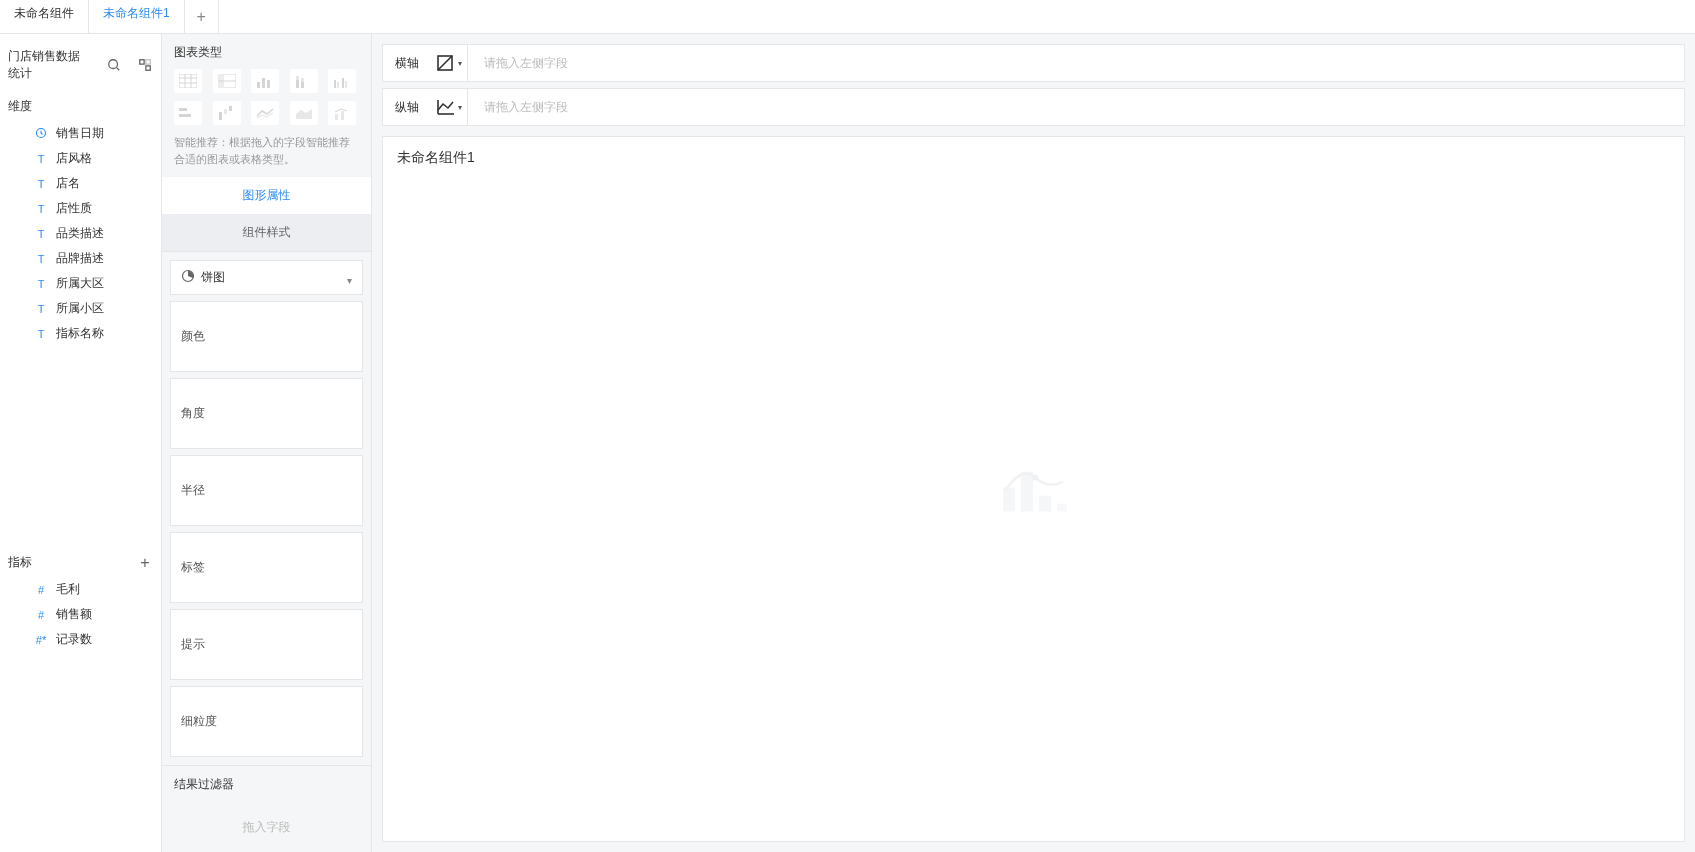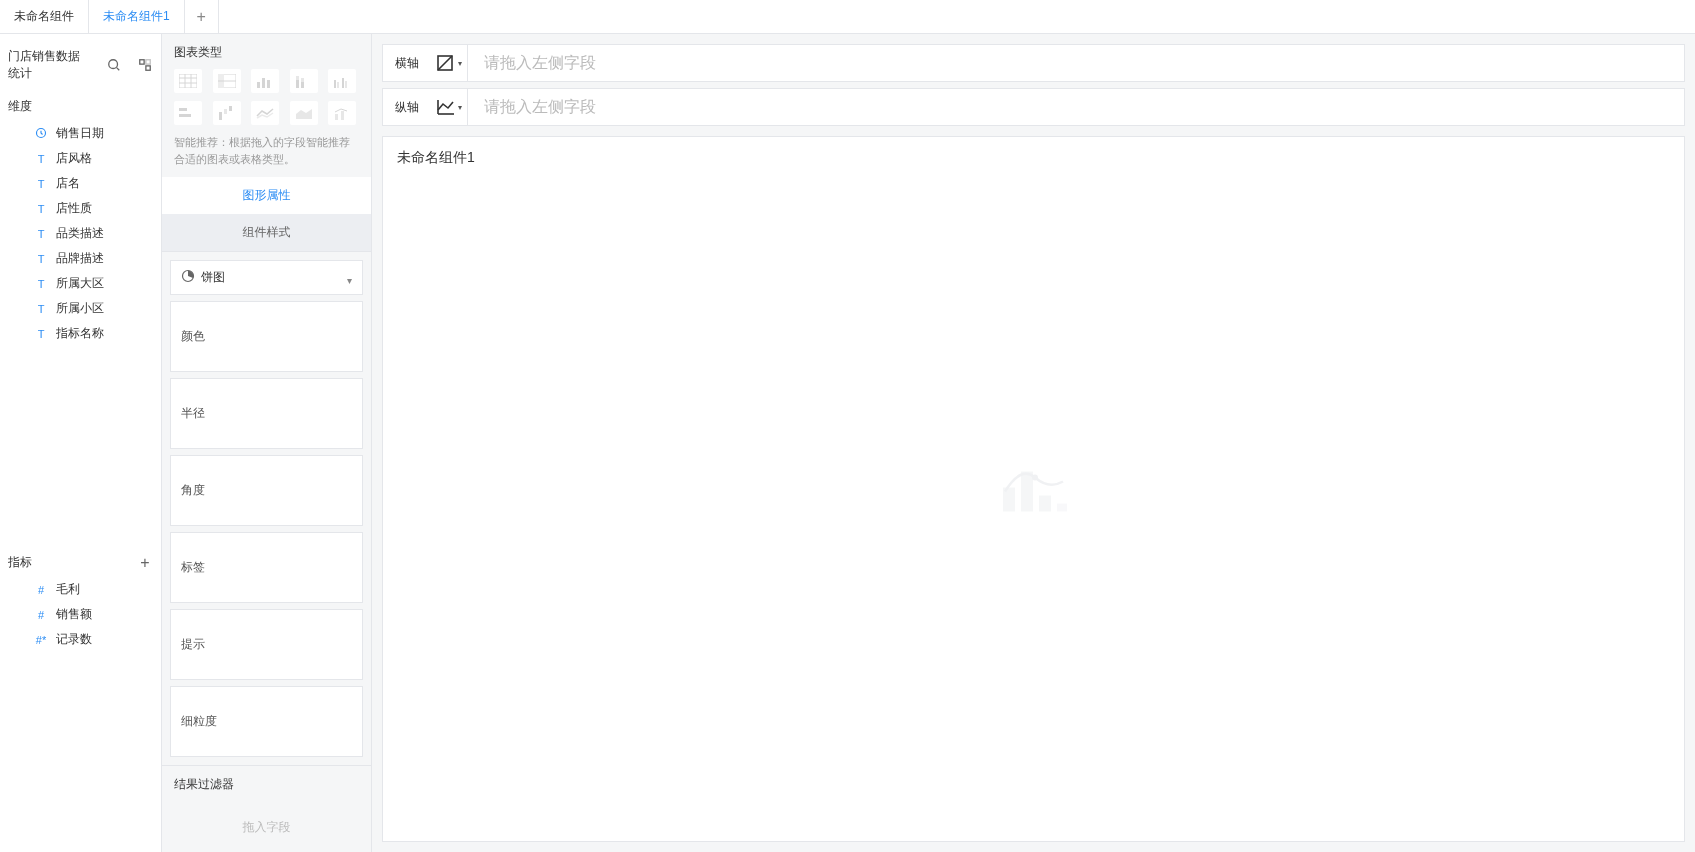--- a/index.html
+++ b/index.html
@@ -22,24 +22,24 @@
     }
     
     .tab-bar {
       display: flex;
       align-items: center;
       background: #fff;
       border-bottom: 1px solid #e4e6ea;
       height: 34px;
     }
     .tab {
-      padding: 4px 14px;
+      padding: 12px 14px;
       height: 34px;
       display: flex;
-      align-items: center;
+      align-items: flex-end;
       cursor: pointer;
       border-right: 1px solid #e4e6ea;
       color: #333;
       font-size: 12px;
     }
     .tab.active {
       color: #2c8df4;
     }
     .tab-add {
       width: 34px;
@@ -273,21 +273,21 @@
       width: 36px;
       display: flex;
       align-items: center;
       justify-content: center;
       position: relative;
     }
     .axis-drop {
       flex: 1;
       padding-left: 16px;
       color: #bbb;
-      font-size: 16px;
+      font-size: 12px;
       border-left: 1px solid #e4e6ea;
       height: 100%;
       display: flex;
       align-items: center;
     }
     .canvas-area {
       flex: 1;
       background: #fff;
       margin: 10px;
       border: 1px solid #e4e6ea;
@@ -582,22 +582,22 @@
               <svg width="14" height="14">
                   <circle cx="7" cy="7" r="5.5" fill="none" stroke="#666" stroke-width="1.2"></circle>
                   <path d="M7 7 L7 1.5 A5.5 5.5 0 0 1 12 9 Z" fill="#666"></path>
                 </svg>
             </span>
             <span>饼图</span>
           </div>
           <span class="chevron-down">▾</span>
         </div>
         <div class="attr-item"><span>颜色</span></div>
+        <div class="attr-item"><span>角度</span></div>
         <div class="attr-item"><span>半径</span></div>
-        <div class="attr-item"><span>角度</span></div>
         <div class="attr-item"><span>标签</span></div>
         <div class="attr-item"><span>提示</span></div>
         <div class="attr-item"><span>细粒度</span></div>
       </div>
 
       <div class="flex-grow"></div>
 
       <div class="filter-section">
         <div class="filter-title">结果过滤器</div>
         <div class="filter-drop">

